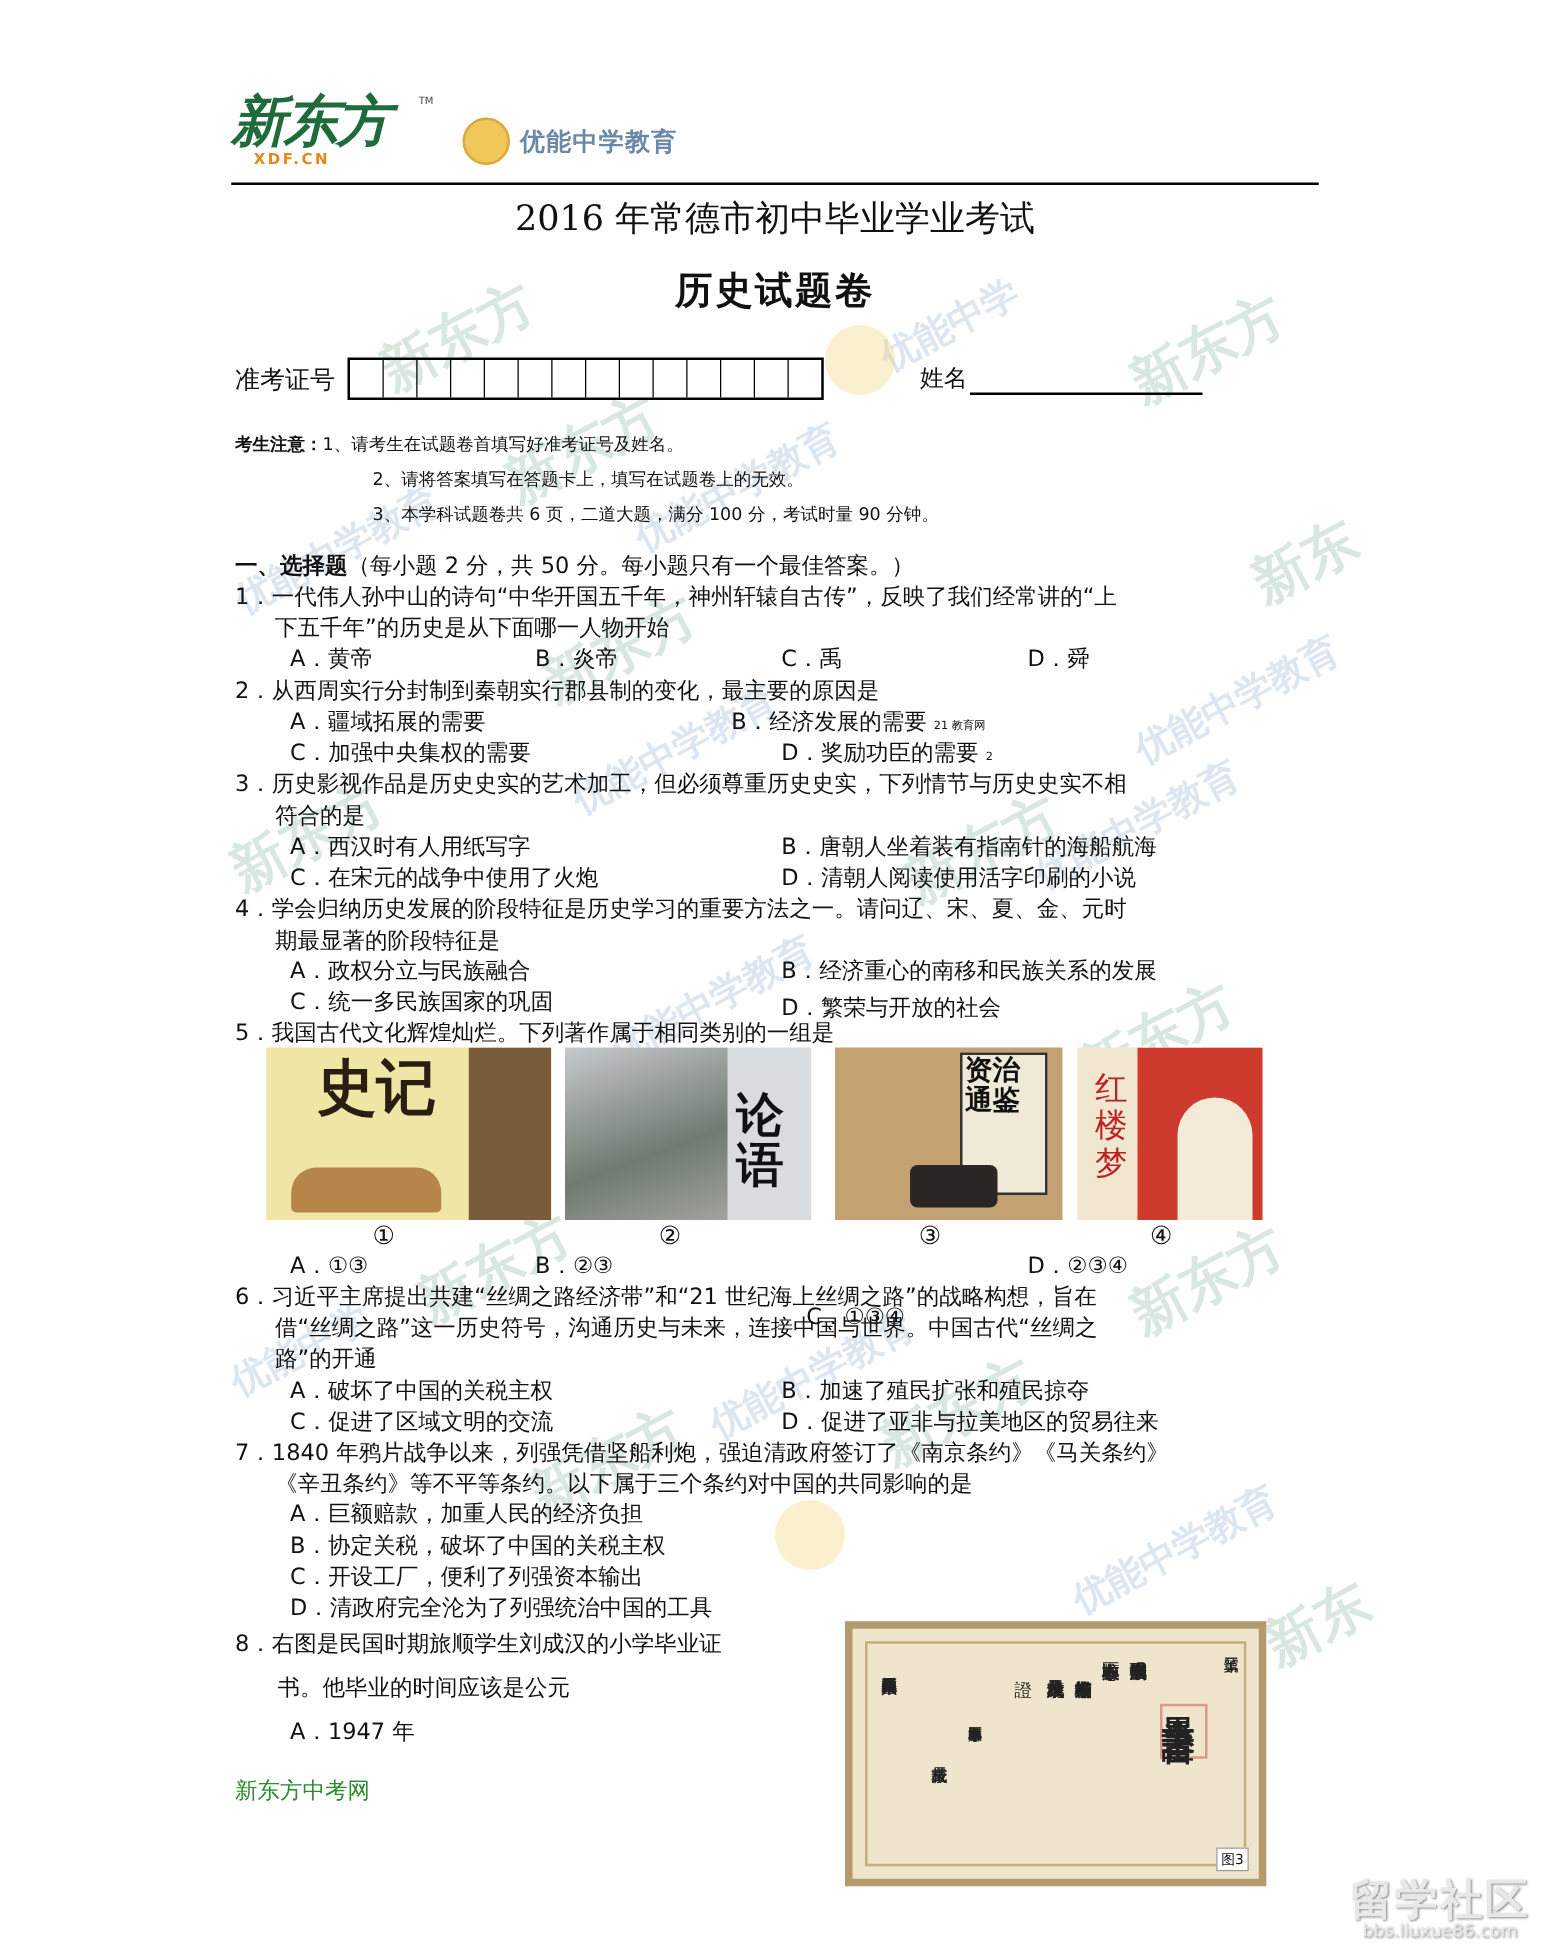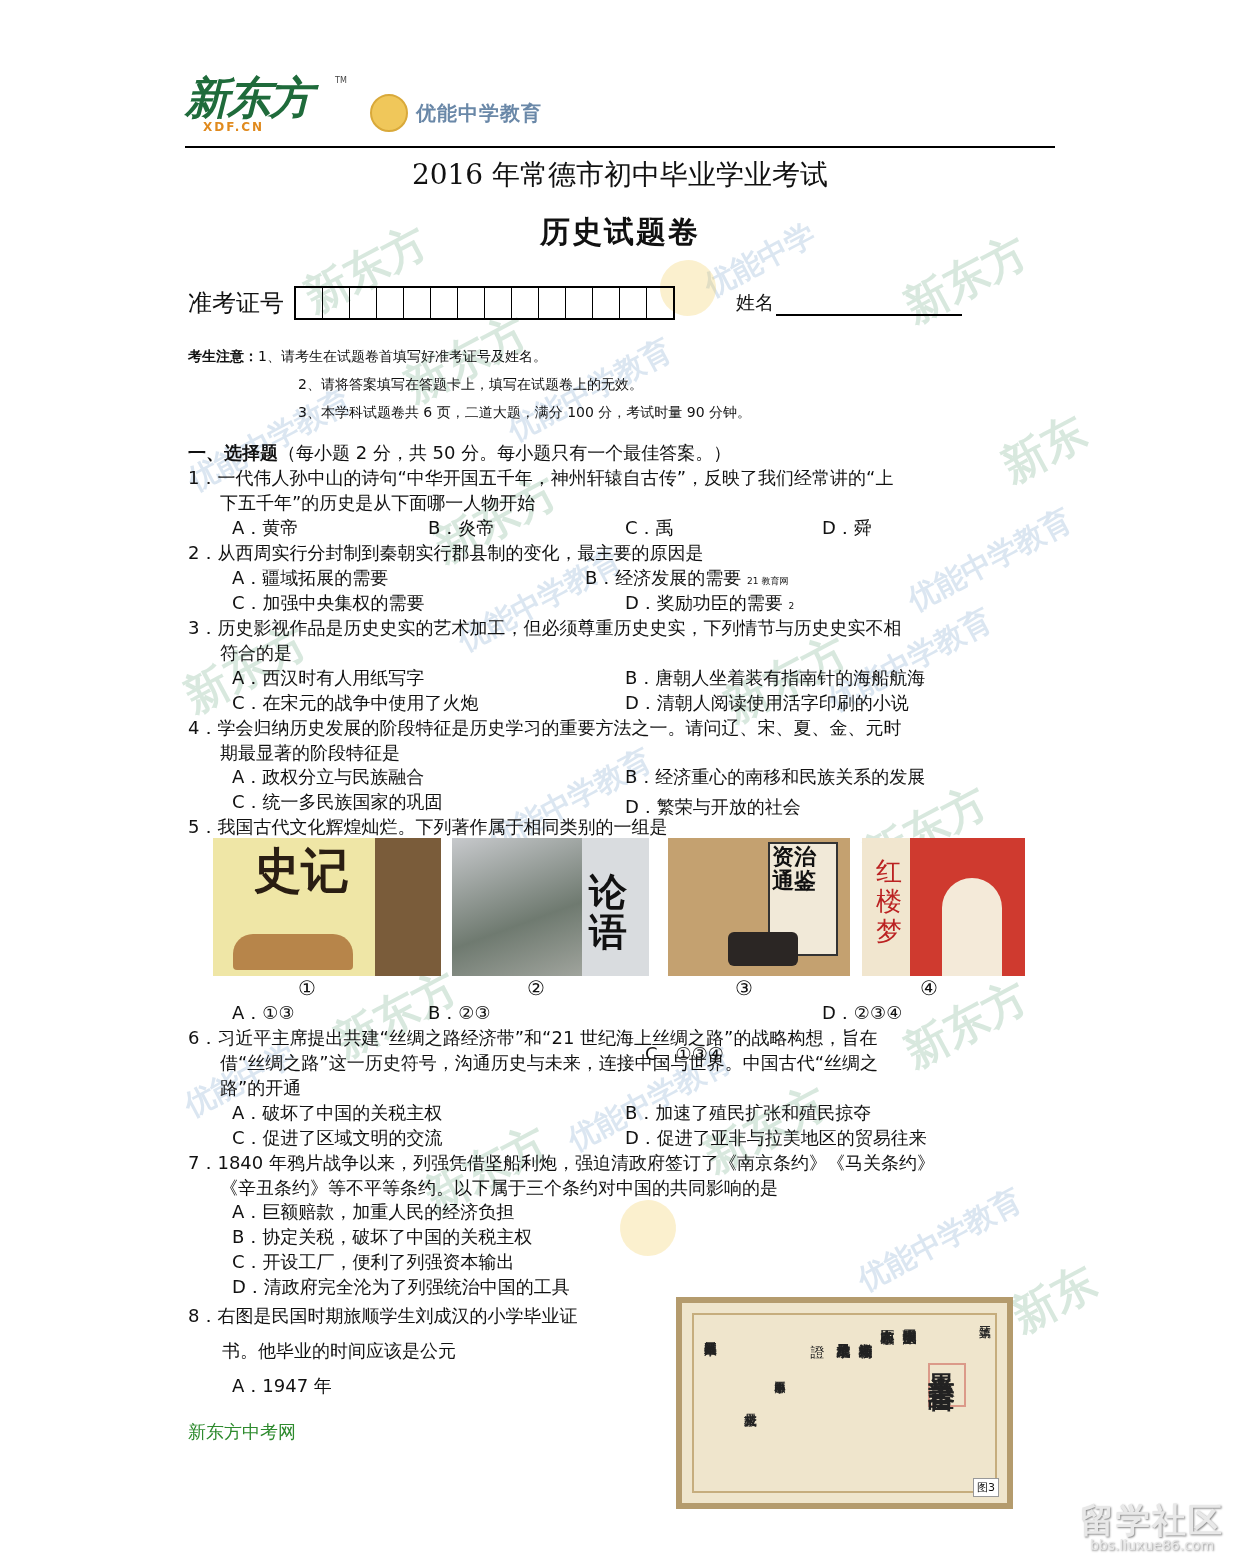--- a/index.html
+++ b/index.html
@@ -22,21 +22,21 @@
   .logo-xdf .cn { font-size:44px; font-weight:bold; color:#1f6b3b; font-style:italic; letter-spacing:-2px; line-height:44px; }
   .logo-xdf .en { font-size:12px; font-weight:bold; color:#e08a1e; letter-spacing:2px; margin-left:18px; }
   .logo-xdf .tm { position:absolute; left:150px; top:0; font-size:8px; color:#444; }
   .logo-yn { position:absolute; left:185px; top:24px; display:flex; align-items:center; }
   .logo-yn .circle { width:34px; height:34px; border-radius:50%; background:#f0c75a; border:2px solid #d9a93a; }
   .logo-yn .txt { margin-left:4px; font-size:20px; font-weight:bold; color:#6a88a8; padding:2px 4px; letter-spacing:1px; }
 
   .title1 { position:absolute; top:156px; left:0; width:1240px; text-align:center; font-family:"DejaVu Serif", serif; font-size:28px; }
   .title2 { position:absolute; top:212px; left:0; width:1240px; text-align:center; font-family:"DejaVu Serif", serif; font-size:30px; font-weight:bold; letter-spacing:2px; }
 
-  .id-row { position:absolute; top:286px; left:188px; display:flex; align-items:center; font-size:24px; }
+  .id-row { position:absolute; top:286px; left:188px; display:flex; align-items:center; font-size:20px; }
   .id-boxes { display:flex; margin-left:10px; border:2px solid #000; height:30px; }
   .id-box { width:26px; height:30px; border-right:1.5px solid #000; }
   .id-box:last-child { border-right:none; }
   .name-row { position:absolute; top:290px; left:736px; display:flex; align-items:flex-end; font-size:19px; }
   .name-line { width:186px; border-bottom:2px solid #000; margin-left:2px; height:22px; }
 
   .notice { position:absolute; top:342px; left:188px; font-size:14px; line-height:28px; }
   .notice .lbl { font-weight:bold; }
   .notice .line { white-space:nowrap; }
   .notice .indent { padding-left:110px; }
@@ -51,21 +51,21 @@
   .c1 .bar { position:absolute; right:0; top:0; width:66px; height:138px; background:#7a5c3a; }
   .c1 .t { position:absolute; left:40px; top:6px; font-size:48px; font-weight:bold; color:#2a1e12; font-family:"DejaVu Serif", serif; line-height:52px; }
   .c1 .rider { position:absolute; left:20px; top:96px; width:120px; height:36px; background:#b7854a; border-radius:20px 20px 4px 4px; }
   .c2 { left:239px; width:197px; background:#d9dcdf; }
   .c2 .paint { position:absolute; left:0; top:0; width:130px; height:138px; background:linear-gradient(160deg,#c7c9cc,#6f7a70 60%,#a0a49d); }
   .c2 .t { position:absolute; left:137px; top:34px; font-size:38px; font-weight:bold; color:#111; line-height:40px; font-family:"DejaVu Serif", serif; }
   .c3 { left:455px; width:182px; background:#c4a170; }
   .c3 .label { position:absolute; left:100px; top:4px; width:66px; height:110px; background:#f1e9d8; border:2px solid #333; }
   .c3 .t { position:absolute; left:104px; top:6px; font-size:22px; font-weight:bold; color:#111; line-height:24px; font-family:"DejaVu Serif", serif; width:60px; }
   .c3 .ink { position:absolute; left:60px; top:94px; width:70px; height:34px; background:#2b2624; border-radius:6px; }
-  .c4 { left:649px; width:163px; background:#f1e6cf; }
+  .c4 { left:649px; width:148px; background:#f1e6cf; }
   .c4 .red { position:absolute; left:48px; top:0; width:115px; height:138px; background:#cf3a2f; }
   .c4 .t { position:absolute; left:14px; top:18px; font-size:26px; color:#b22; line-height:30px; font-family:"DejaVu Serif", serif; width:30px; }
   .c4 .lady { position:absolute; left:80px; top:40px; width:60px; height:98px; background:#f4ead9; border-radius:30px 30px 0 0; }
   .num { position:absolute; top:976px; font-size:20px; font-family:"DejaVu Serif", serif; }
 
   .cert { position:absolute; left:676px; top:1297px; width:337px; height:212px; background:#efe5cc; border:6px solid #b49b6d; box-sizing:border-box; }
   .cert .inner { position:absolute; left:10px; top:10px; right:10px; bottom:10px; border:2px solid #c6ad7d; }
   .cert .col { position:absolute; top:16px; writing-mode:vertical-rl; font-family:"DejaVu Serif", serif; color:#222; line-height:1; }
   .cert .fig { position:absolute; right:8px; bottom:6px; background:#fff; font-size:11px; padding:1px 3px; border:1px solid #999; }
   .cert .stamp { position:absolute; left:246px; top:60px; width:34px; height:40px; border:2px solid rgba(200,80,70,0.5); }

